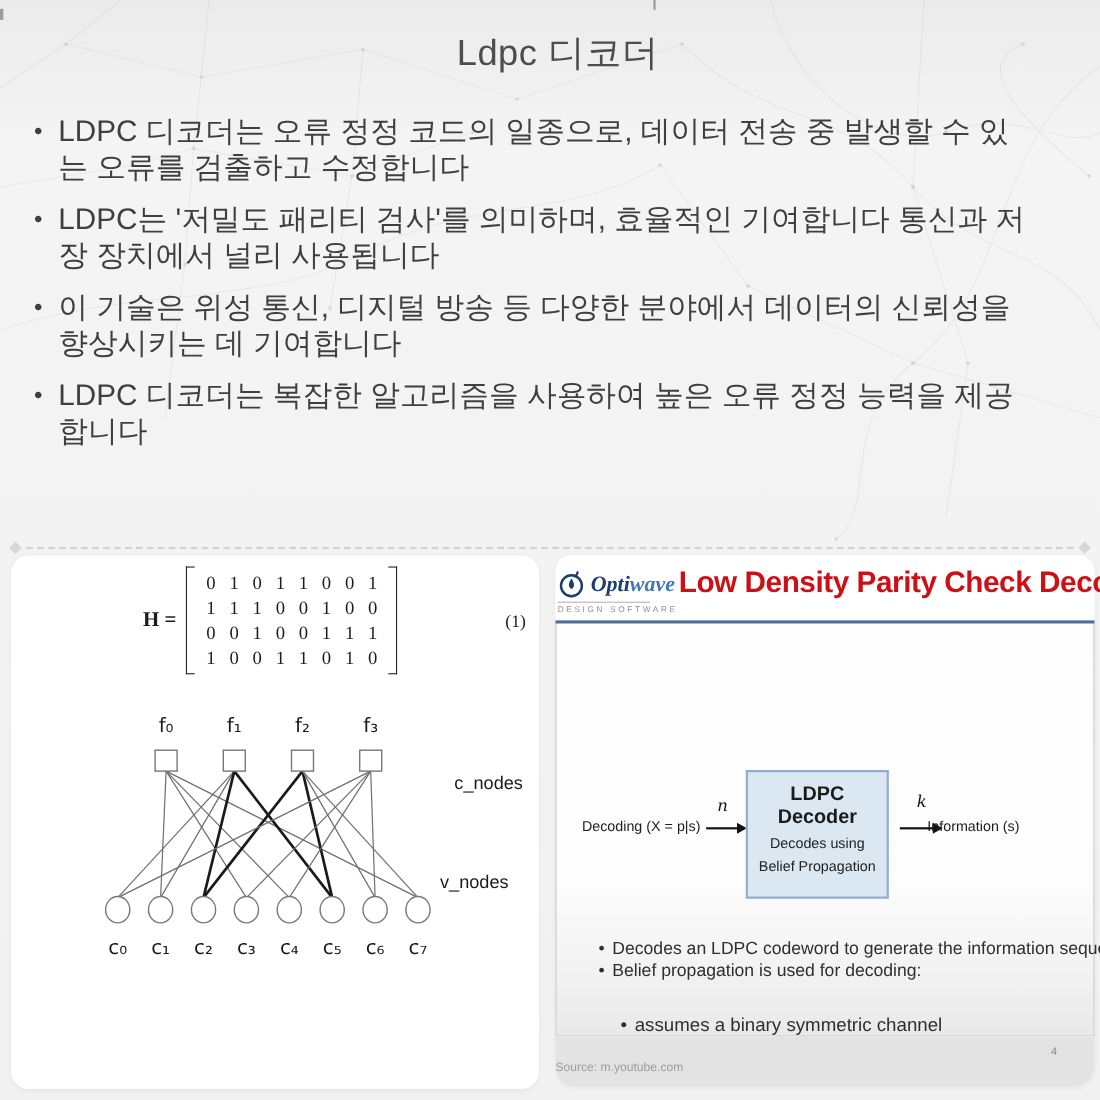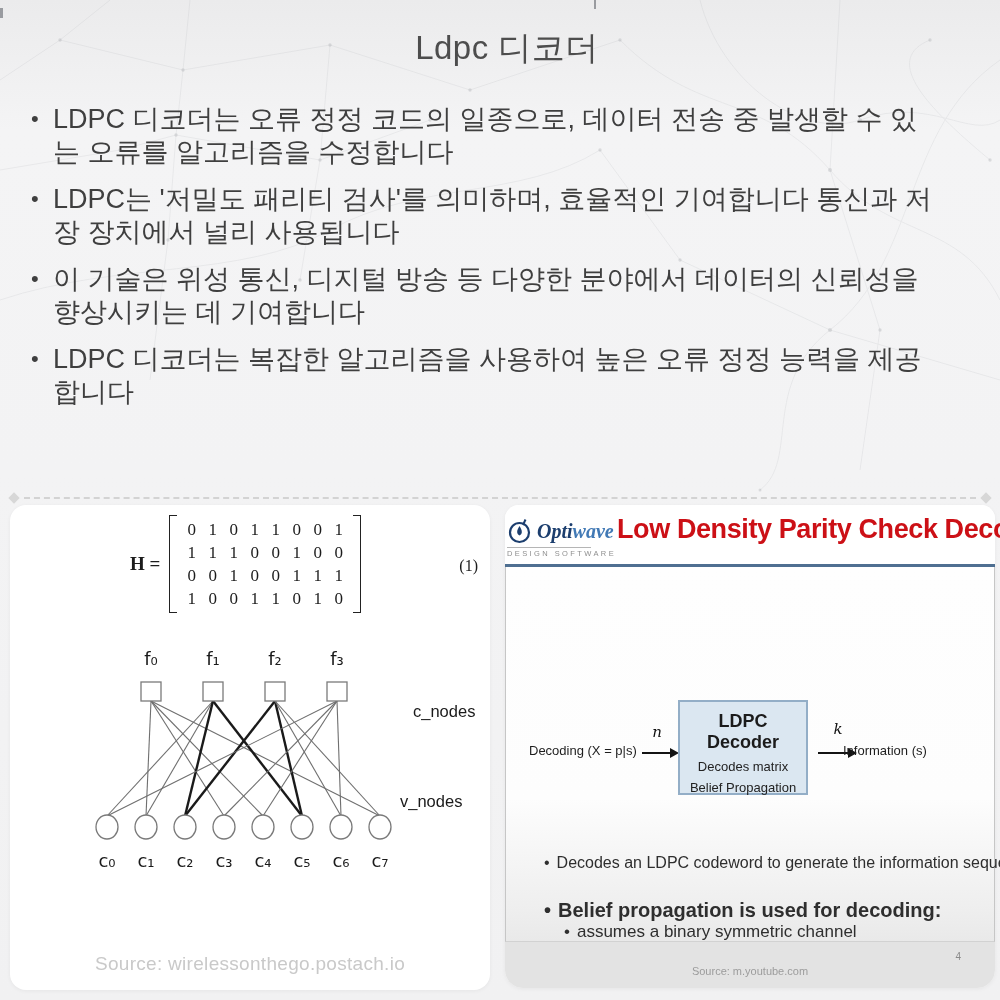--- a/index.html
+++ b/index.html
@@ -72,38 +72,38 @@
   .dg-output{left:337px;top:176px;}
   .harrow{position:absolute;height:2px;background:#131313;}
   .harrow::after{content:'';position:absolute;right:-7px;top:-4.5px;
     border-left:9px solid #131313;border-top:5px solid transparent;border-bottom:5px solid transparent;}
   .arrow1{left:136px;top:185px;width:30px;}
   .arrow2{left:312px;top:185px;width:32px;}
   .arrow-lab{position:absolute;width:40px;text-align:center;
     font-family:"DejaVu Serif",serif;font-style:italic;font-size:15px;color:#111;}
   .lab-n{left:131px;top:156px;} .lab-k{left:312px;top:153px;}
   .decoder-box{
-    position:absolute;left:172px;top:133px;width:130px;height:95px;box-sizing:border-box;
+    position:absolute;left:172px;top:133px;width:130px;height:117px;box-sizing:border-box;
     background:#dbe7f1;border:2px solid #93aec7;text-align:center;
   }
   .decoder-box .t{font-size:18px;font-weight:600;color:#1b1b1b;margin-top:9px;}
   .decoder-box .l{font-size:13px;color:#222;margin-top:6px;}
   .rbullet{position:absolute;color:#2e2e2e;white-space:nowrap;}
   .rbullet .bdot{margin-right:7px;}
   .rb1{left:38px;top:287px;font-size:16px;}
-  .rb2{left:38px;top:332px;font-size:20px;font-weight:bold;}
+  .rb2{left:38px;top:307px;font-size:16px;}
   .rs1{left:58px;top:355px;font-size:17px;}
   .rs2{left:58px;top:382px;font-size:14px;}
   .rs3{left:78px;top:406px;font-size:12px;}
   .rs3 .it{font-style:italic;}
   .rs-footer{
     position:absolute;left:0;right:0;bottom:0;height:46px;background:#e3e3e3;
     border-radius:0 0 18px 18px;
   }
-  .rs-source{position:absolute;left:0;right:0;bottom:11px;text-align:center;font-size:11px;color:#9c9c9c;margin-top:31px;}
+  .rs-source{position:absolute;left:0;right:0;bottom:11px;text-align:left;font-size:11px;color:#9c9c9c;margin-top:31px;}
   .rs-pagenum{position:absolute;right:34px;top:9px;font-size:10px;color:#8a8a8a;}
 </style>
 </head>
 <body>
 
 <svg class="bg-pattern" width="1000" height="1000">
   <g fill="none" stroke="#a9acb1" stroke-width="1" opacity="0.16">
     <path d="M190,0 L183,70 L176,135 L168,240 L150,380"></path>
     <path d="M60,40 L183,70 L330,45 L470,90 L620,40"></path>
     <path d="M0,170 L120,150 L176,135 L320,160 L430,120"></path>
@@ -141,21 +141,21 @@
   </g>
   <g fill="#555a60" opacity="0.55">
     <rect x="0" y="8" width="3" height="10"></rect>
     <rect x="594" y="0" width="2" height="9"></rect>
   </g>
 </svg>
 
 <div class="slide-title">Ldpc 디코더</div>
 
 <div class="bullets">
-  <div class="bullet"><span class="dot">•</span><span>LDPC 디코더는 오류 정정 코드의 일종으로, 데이터 전송 중 발생할 수 있는 오류를 알고리즘을 수정합니다</span></div>
+  <div class="bullet"><span class="dot">•</span><span>LDPC 디코더는 오류 정정 코드의 일종으로, 데이터 전송 중 발생할 수 있는 오류를 검출하고 수정합니다</span></div>
   <div class="bullet"><span class="dot">•</span><span>LDPC는 '저밀도 패리티 검사'를 의미하며, 효율적인 기여합니다 통신과 저장 장치에서 널리 사용됩니다</span></div>
   <div class="bullet"><span class="dot">•</span><span>이 기술은 위성 통신, 디지털 방송 등 다양한 분야에서 데이터의 신뢰성을 향상시키는 데 기여합니다</span></div>
   <div class="bullet"><span class="dot">•</span><span>LDPC 디코더는 복잡한 알고리즘을 사용하여 높은 오류 정정 능력을 제공합니다</span></div>
 </div>
 
 <div class="separator">
   <span class="dia l"></span>
   <span class="dia r"></span>
 </div>
 
@@ -239,21 +239,20 @@
       <ellipse cx="292" cy="192" rx="11" ry="12" fill="#fff" stroke="#7a7a7a" stroke-width="1.3"></ellipse>
       <text x="292" y="232" text-anchor="middle" font-size="18" font-family="DejaVu Sans, sans-serif" fill="#1a1a1a">c₅</text>
       <ellipse cx="331" cy="192" rx="11" ry="12" fill="#fff" stroke="#7a7a7a" stroke-width="1.3"></ellipse>
       <text x="331" y="232" text-anchor="middle" font-size="18" font-family="DejaVu Sans, sans-serif" fill="#1a1a1a">c₆</text>
       <ellipse cx="370" cy="192" rx="11" ry="12" fill="#fff" stroke="#7a7a7a" stroke-width="1.3"></ellipse>
       <text x="370" y="232" text-anchor="middle" font-size="18" font-family="DejaVu Sans, sans-serif" fill="#1a1a1a">c₇</text>
       <text x="403" y="82" font-size="16.5" font-family="Liberation Sans, sans-serif" fill="#1a1a1a">c_nodes</text>
       <text x="390" y="172" font-size="16.5" font-family="Liberation Sans, sans-serif" fill="#1a1a1a">v_nodes</text>
     </svg>
 
-  <div class="left-watermark">Source: wirelessonthego.postach.io</div>
 </div>
 
 <div class="card right-card">
   <div class="rs-header">
     <div class="logo-block">
       <div class="logo-row">
         <svg class="logo-icon" width="26" height="28" viewBox="0 0 26 28">
           <circle cx="12.5" cy="15.5" r="9.5" fill="none" stroke="#1c3e6e" stroke-width="2.2"></circle>
           <path d="M12.5 9 C9.5 13.5 9.3 17 12.5 18.5 C15.7 17 15.5 13.5 12.5 9 Z" fill="#1c3e6e"></path>
           <path d="M18.5 2.5 L16 8" stroke="#1c3e6e" stroke-width="2" fill="none"></path>
@@ -266,21 +265,21 @@
     <div class="rs-title">Low Density Parity Check Decoding</div>
   </div>
   <div class="rs-rule"></div>
 
   <div class="rs-content">
     <div class="dg-label dg-input">Decoding (X = p|s)</div>
     <div class="arrow-lab lab-n">n</div>
     <div class="harrow arrow1"></div>
     <div class="decoder-box">
       <div class="t">LDPC Decoder</div>
-      <div class="l">Decodes matrix</div>
+      <div class="l">Decodes using</div>
       <div class="l">Belief Propagation</div>
     </div>
     <div class="arrow-lab lab-k">k</div>
     <div class="harrow arrow2"></div>
     <div class="dg-label dg-output">Information (s)</div>
 
     <div class="rbullet rb1"><span class="bdot">•</span><span>Decodes an LDPC codeword to generate the information sequence</span></div>
     <div class="rbullet rb2"><span class="bdot">•</span><span>Belief propagation is used for decoding:</span></div>
     <div class="rbullet rs1"><span class="bdot">•</span><span>assumes a binary symmetric channel</span></div>
     <div class="rbullet rs2"><span class="bdot">•</span><span>Uses the log-likelihood ratio as the decoding metric</span></div>

